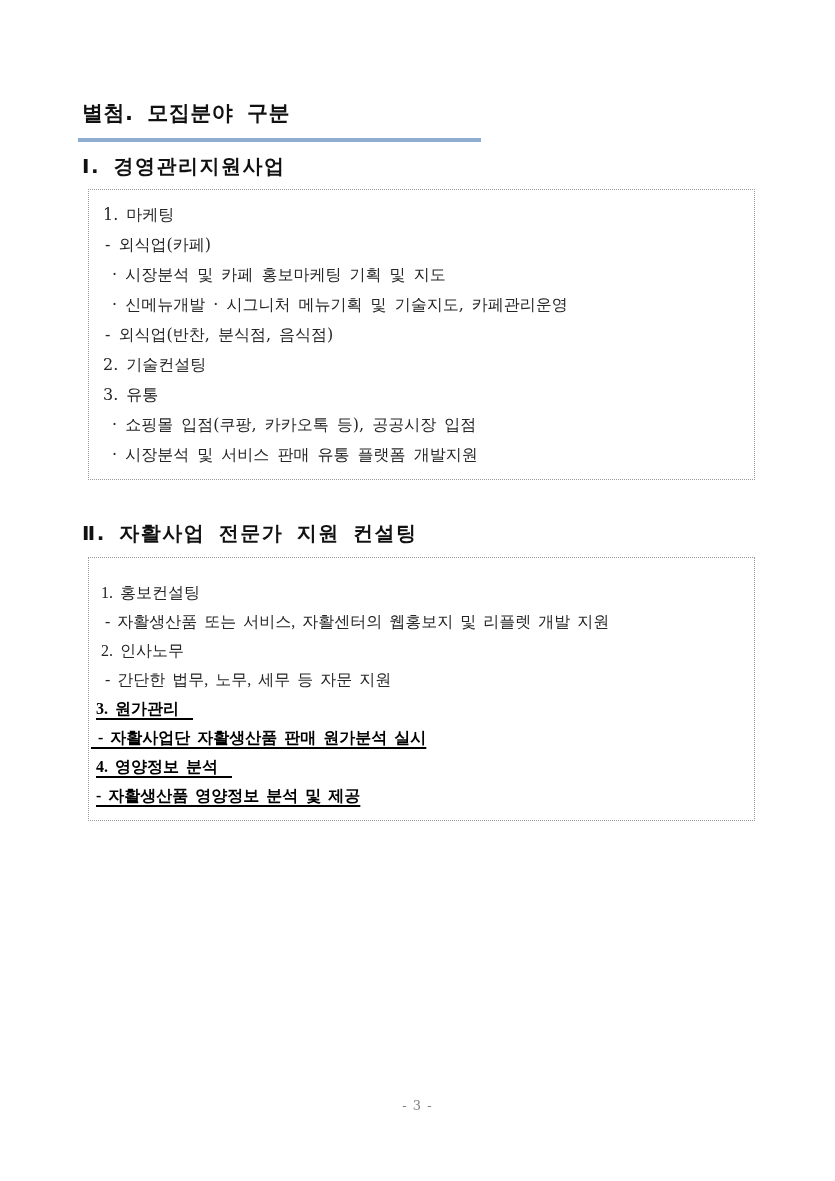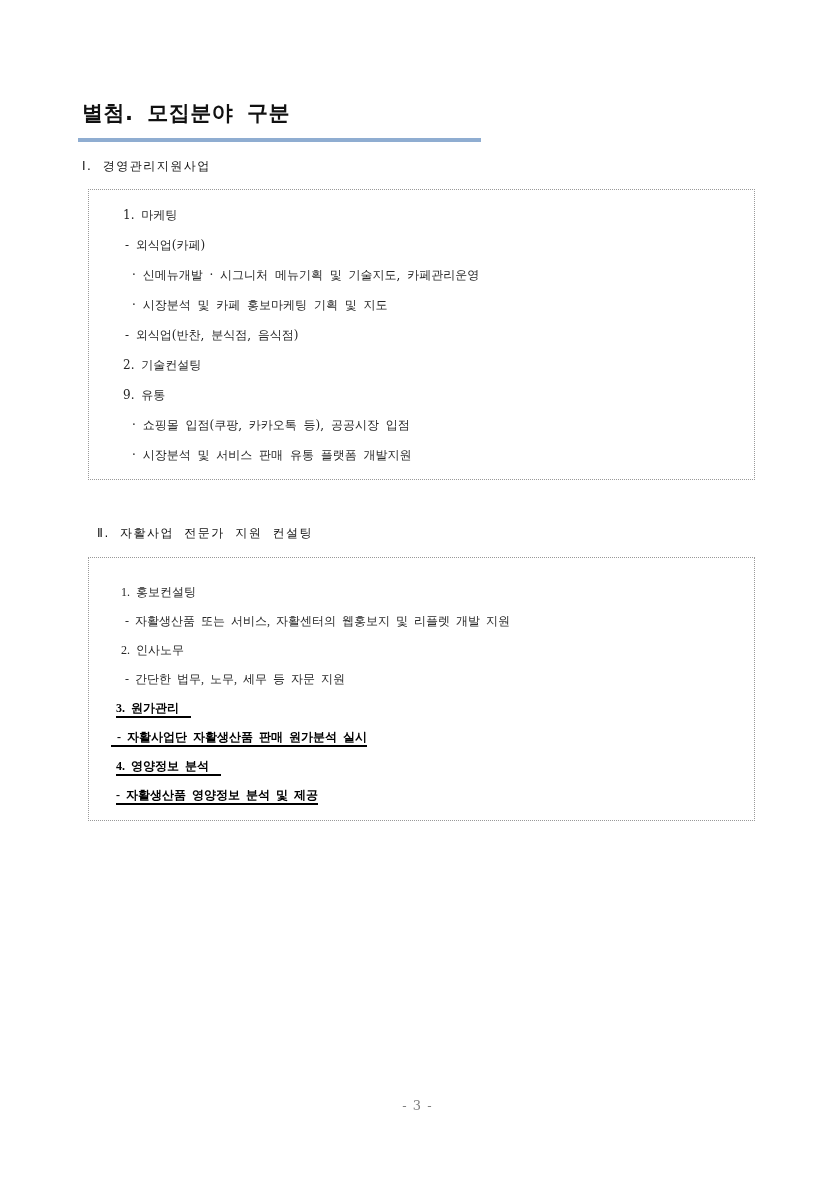--- a/index.html
+++ b/index.html
@@ -22,45 +22,44 @@
     letter-spacing:0.5px;
     word-spacing:6px;
   }
   .title-bar {
     width:403px; height:4px;
     background:#8fadd1;
     margin-top:12px; margin-left:-4px;
   }
   .sec-heading {
     font-family:"DejaVu Sans", sans-serif;
-    font-weight:normal;
-    font-size:12px;
+    font-weight:bold;
+    font-size:20px;
     line-height:24px;
     color:#111;
     letter-spacing:1.5px;
     word-spacing:5px;
   }
   .sec1-heading { margin-top:12px; }
-  .sec2-heading { margin-top:41px;margin-left:15px; }
+  .sec2-heading { margin-top:41px; }
 
   .dotted-box {
     width:659px;
     margin-left:6px;
     border:1px dotted #999;
     background:#fff;
   }
   .box1 { margin-top:11px; padding:10px 6px 9px 0; }
   .box2 { margin-top:12px; padding:20px 6px 10px 0;font-family:Liberation Serif, serif; }
 
   .ln {
-    font-size:12px;
+    font-size:16px;
     line-height:30px;
     word-spacing:3px;
     white-space:pre;
-    margin-left:20px;
   }
   .box2 .ln { line-height:29px; }
 
   .i0 { padding-left:14px; }
   .i1 { padding-left:16px; }
   .i2 { padding-left:23px; }
   .n0 { padding-left:12px; }
   .n1 { padding-left:16px; }
   .e0 { padding-left:7px; }
   .e1 { padding-left:2px; }
@@ -89,25 +88,25 @@
 <div class="content">
 
   <div class="doc-title">별첨. 모집분야 구분</div>
   <div class="title-bar"></div>
 
   <div class="sec-heading sec1-heading">Ⅰ. 경영관리지원사업</div>
 
   <div class="dotted-box box1">
     <div class="ln i0">1. 마케팅</div>
     <div class="ln i1">- 외식업(카페)</div>
+    <div class="ln i2">· 시장분석 및 카페 홍보마케팅 기획 및 지도</div>
     <div class="ln i2">· 신메뉴개발 · 시그니처 메뉴기획 및 기술지도, 카페관리운영</div>
-    <div class="ln i2">· 시장분석 및 카페 홍보마케팅 기획 및 지도</div>
     <div class="ln i1">- 외식업(반찬, 분식점, 음식점)</div>
     <div class="ln i0">2. 기술컨설팅</div>
-    <div class="ln i0">9. 유통</div>
+    <div class="ln i0">3. 유통</div>
     <div class="ln i2">· 쇼핑몰 입점(쿠팡, 카카오톡 등), 공공시장 입점</div>
     <div class="ln i2">· 시장분석 및 서비스 판매 유통 플랫폼 개발지원</div>
   </div>
 
   <div class="sec-heading sec2-heading">Ⅱ. 자활사업 전문가 지원 컨설팅</div>
 
   <div class="dotted-box box2">
     <div class="ln n0">1. 홍보컨설팅</div>
     <div class="ln n1">- 자활생산품 또는 서비스, 자활센터의 웹홍보지 및 리플렛 개발 지원</div>
     <div class="ln n0">2. 인사노무</div>

